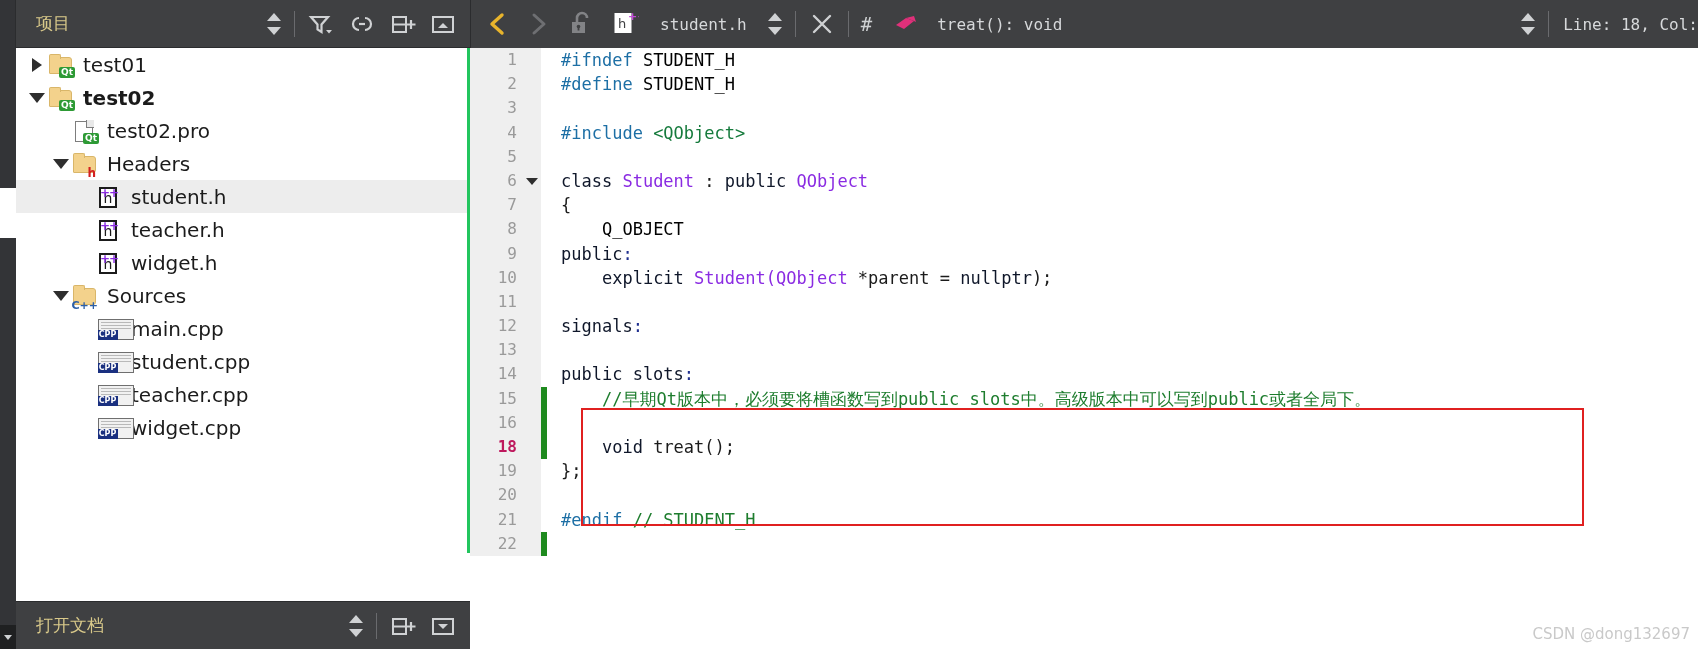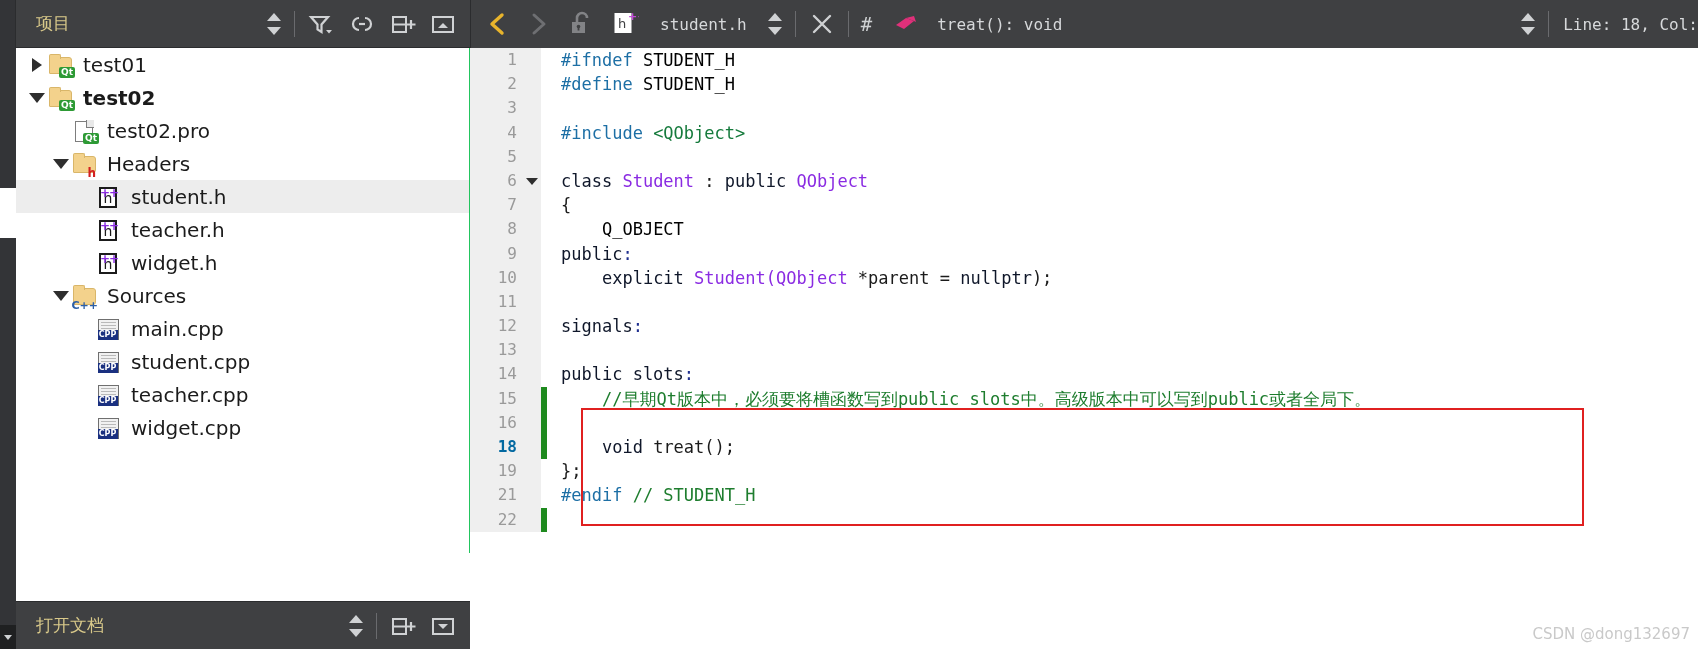--- a/index.html
+++ b/index.html
@@ -67,21 +67,21 @@
     border-left: 7px solid transparent; border-right: 7px solid transparent;
   }
   .updown::before { top: 2px; border-bottom: 8px solid #d0d2d4; }
   .updown::after { bottom: 2px; border-top: 8px solid #d0d2d4; }
 
   
   .sidebar {
     position: absolute; top: 48px; left: 16px;
     width: 454px; height: 505px;
     background: #ffffff;
-    border-right: 1px solid #22c55e;
+    border-right: 3px solid #22c55e;
     overflow: hidden;
   }
   .railside {
     position: absolute; top: 48px; left: 0; width: 16px; height: 601px;
     background: #333437;
   }
   .rail-thumb {
     position: absolute; left: 0; top: 140px; width: 16px; height: 50px;
     background: #ffffff;
   }
@@ -140,21 +140,21 @@
     border: 2px solid #1b1b1b; background: #fff;
     font-size: 14px; line-height: 19px; text-align: center; color: #1b1b1b;
     font-family: "DejaVu Sans", sans-serif;
   }
   .plusplus {
     position: absolute; right: -3px; top: -5px; color: #8a2be2;
     font-size: 12px; font-weight: bold; letter-spacing: -1px;
     font-family: "DejaVu Sans", sans-serif;
   }
   .cppfile {
-    position: absolute; left: 2px; top: 3px; width: 21px; height: 21px;
+    position: absolute; left: 2px; top: 3px; width: 36px; height: 21px;
     background: #f1f1f1; border: 1.5px solid #6f6f6f;
   }
   .cppfile .cpptag {
     position: absolute; left: -1.5px; bottom: -1.5px; width: 20px; height: 10px;
     background: #1a3080; color: #fff; font-size: 8px; font-weight: bold;
     line-height: 10px; text-align: center; letter-spacing: 0px;
     font-family: "DejaVu Sans", sans-serif;
   }
   .cppfile .lines {
     position: absolute; left: 2px; top: 2px; right: 2px; height: 8px;
@@ -185,21 +185,21 @@
     font-family: "DejaVu Sans Mono", "Liberation Mono", monospace;
     font-size: 17px;
   }
   .gutter {
     width: 53px; min-width: 53px; height: 24.2px;
     background: #efefef; text-align: right;
     color: #9a9a9a; font-size: 16px; padding-right: 6px;
     line-height: 24.2px;
     font-family: "DejaVu Sans Mono", "Liberation Mono", monospace;
   }
-  .gutter.current { color: #0369a1; font-weight: bold; }
+  .gutter.current { color: #be185d; font-weight: bold; }
   .fold {
     width: 18px; min-width: 18px; height: 24.2px; background: #efefef;
     display: flex; align-items: center; justify-content: center;
   }
   .fold .tri { width: 0; height: 0; border-left: 6px solid transparent; border-right: 6px solid transparent; border-top: 7px solid #2e2e2e; }
   .chbar { width: 6px; min-width: 6px; height: 24.2px; background: #efefef; }
   .chbar.mod { background: #1e8a1e; }
   .chbar.plain { background: #ffffff; }
   .ctext { padding-left: 14px; line-height: 24.2px; color: #1b1b1b; }
 
@@ -484,19 +484,20 @@
         <div class="cline"><span class="gutter">9</span><span class="fold"></span><span class="chbar plain"></span><span class="ctext"><span class="k-key">public</span><span class="k-colon">:</span></span></div>
         <div class="cline"><span class="gutter">10</span><span class="fold"></span><span class="chbar plain"></span><span class="ctext"><span class="k-punct">    </span><span class="k-key">explicit </span><span class="k-type">Student(</span><span class="k-type">QObject</span><span class="k-punct"> *parent = </span><span class="k-key">nullptr</span><span class="k-punct">);</span></span></div>
         <div class="cline"><span class="gutter">11</span><span class="fold"></span><span class="chbar plain"></span><span class="ctext"></span></div>
         <div class="cline"><span class="gutter">12</span><span class="fold"></span><span class="chbar plain"></span><span class="ctext"><span class="k-key">signals</span><span class="k-colon">:</span></span></div>
         <div class="cline"><span class="gutter">13</span><span class="fold"></span><span class="chbar plain"></span><span class="ctext"></span></div>
         <div class="cline"><span class="gutter">14</span><span class="fold"></span><span class="chbar plain"></span><span class="ctext"><span class="k-key">public slots</span><span class="k-colon">:</span></span></div>
         <div class="cline"><span class="gutter">15</span><span class="fold"></span><span class="chbar mod"></span><span class="ctext"><span class="k-comment">    //早期Qt版本中，必须要将槽函数写到public slots中。高级版本中可以写到public或者全局下。</span></span></div>
         <div class="cline"><span class="gutter">16</span><span class="fold"></span><span class="chbar mod"></span></div>
         <div class="cline"><span class="gutter current">18</span><span class="fold"></span><span class="chbar mod"></span><span class="ctext"><span class="k-punct">    </span><span class="k-key">void </span><span class="k-punct">treat();</span></span></div>
         <div class="cline"><span class="gutter">19</span><span class="fold"></span><span class="chbar plain"></span><span class="ctext"><span class="k-punct">};</span></span></div>
+        <div class="cline"><span class="gutter">20</span><span class="fold"></span><span class="chbar plain"></span><span class="ctext"></span></div>
         <div class="cline"><span class="gutter">21</span><span class="fold"></span><span class="chbar plain"></span><span class="ctext"><span class="k-pp">#endif </span><span class="k-comment">// STUDENT_H</span></span></div>
         <div class="cline"><span class="gutter">22</span><span class="fold"></span><span class="chbar mod"></span><span class="ctext"></span></div>
       </div>
     <div class="redbox"></div>
     <span class="watermark">CSDN @dong132697</span>
   </div>
 </div>
 
 </body></html>

